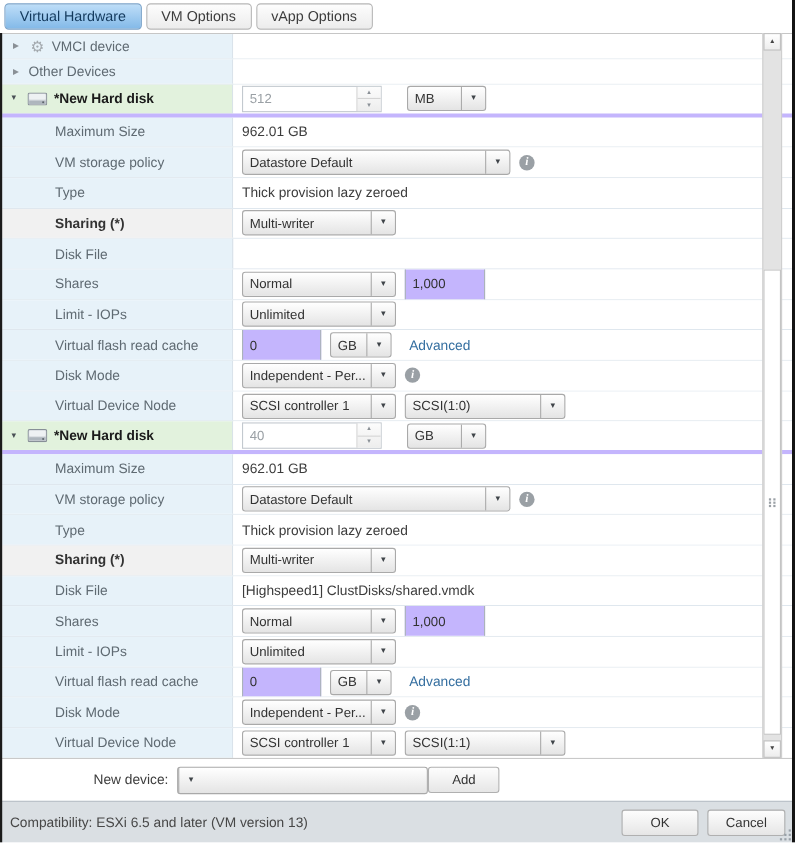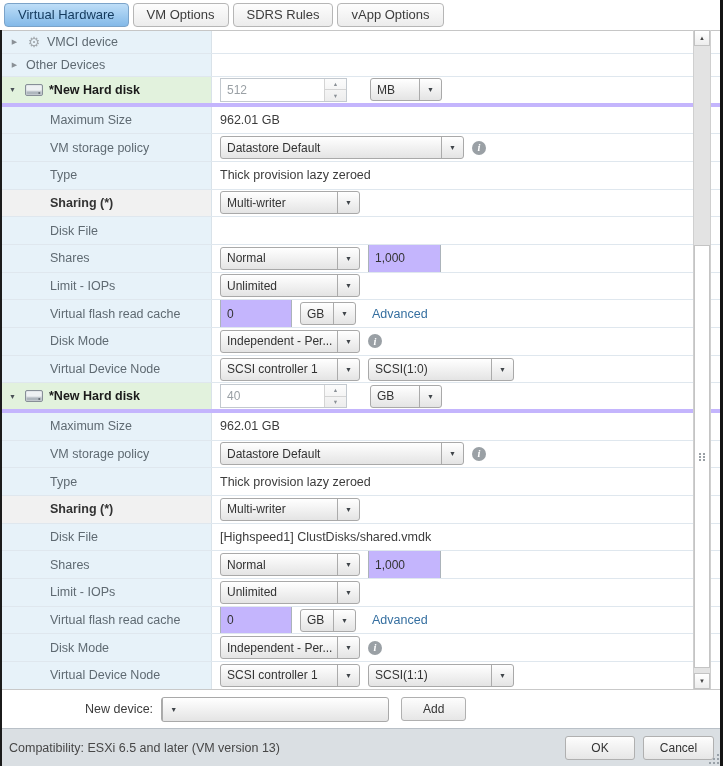--- a/index.html
+++ b/index.html
@@ -85,38 +85,37 @@
   .sb-grip{position:absolute;left:50%;top:50%;width:2px;height:2px;margin:-4px 0 0 -3px;background:#9aa0a5;
       box-shadow:4px 0 0 #9aa0a5,0 3px 0 #9aa0a5,4px 3px 0 #9aa0a5,0 6px 0 #9aa0a5,4px 6px 0 #9aa0a5}
   
   .newdev{position:absolute;top:689px;left:0;width:723px;height:39px;background:#fff;border-top:1px solid #c9c9c9;
       box-sizing:border-box;display:flex;align-items:center;padding-left:85px}
   .newdev-label{font-size:12.5px;color:#3c3c3c;margin-right:8px}
   .dd-newdev{width:228px;height:25px}
   .nd-center{flex:1;display:flex;align-items:center;justify-content:center;gap:7px;font-size:12px;color:#333;overflow:hidden}
   .btn{height:24px;border:1px solid #b0b0b0;border-radius:3px;background:linear-gradient(#fdfdfd,#e6e6e6);
       font-family:"Liberation Sans",sans-serif;font-size:12px;color:#333;cursor:default}
-  .btn-add{margin-left:12px;padding:0 21px}
+  .btn-add{padding:0 21px}
   
   .footer{position:absolute;top:728px;left:0;width:723px;height:38px;background:#dadfe3;border-top:1px solid #b9c0c7;
       box-sizing:border-box;display:flex;align-items:center;padding:0 9px}
   .compat{color:#474747;font-size:12.5px;flex:1}
   .btn-ok{min-width:70px;padding:0 16px;margin-right:8px}
   .btn-cancel{min-width:71px;padding:0 14px}
   .resize-grip{position:absolute;right:4px;bottom:2px;width:10px;height:10px}
   .resize-grip::before{content:"";position:absolute;right:0;bottom:0;width:2px;height:2px;background:#99a1a8;
       box-shadow:-4px 0 0 #99a1a8,-8px 0 0 #99a1a8,0 -4px 0 #99a1a8,-4px -4px 0 #99a1a8,0 -8px 0 #99a1a8}
 </style>
 </head>
 <body>
 
 <div class="tabbar">
   <div class="tab selected">Virtual Hardware</div>
   <div class="tab">VM Options</div>
-  <div class="tab">SDRS Rules</div>
   <div class="tab">vApp Options</div>
 </div>
 
 <div class="table">
   <div class="rows" id="rows">
       <div class="row kind-group h-group">
         <div class="label">
           <span class="tri tri-r"></span>
           <span class="gear"></span>
           <span>VMCI device</span>

